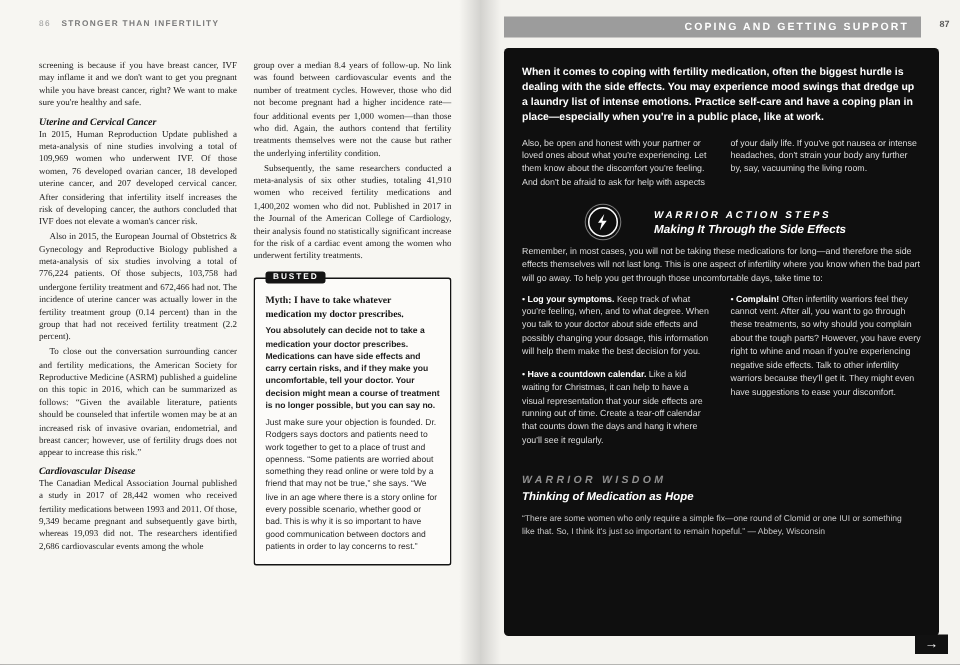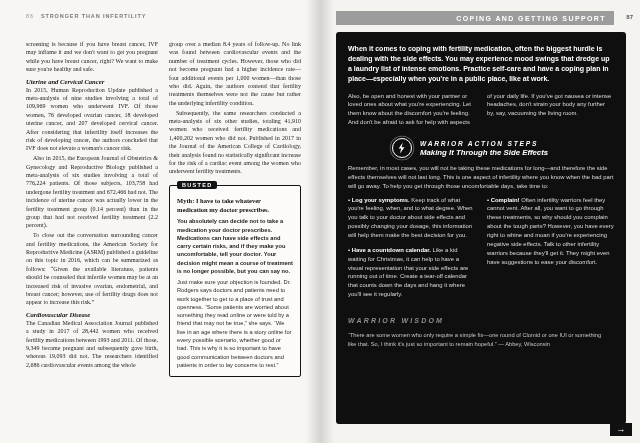--- a/index.html
+++ b/index.html
@@ -85,21 +85,21 @@
   .panel {
     position:absolute; top:32px; left:16px; width:290px; height:392px;
     background:#0f0f0f; border-radius:3px;
     padding:12px 12px; box-sizing:border-box;
     color:#e6e6e6; overflow:hidden;
   }
   .panel-intro { color:#fff; font-weight:700; font-size:7px; line-height:1.45; }
   .panel-cols { display:flex; gap:12px; margin-top:7px; }
   .panel-cols .pcol { flex:1; font-size:5.9px; line-height:1.5; color:#dcdcdc; }
 
-  .action-header { display:flex; align-items:center; gap:8px; margin-top:11px;padding-left:44px; }
+  .action-header { display:flex; align-items:center; gap:24px; margin-top:11px;padding-left:44px; }
   .bolt-circle {
     width:18px; height:18px; border:1.2px solid #fff; border-radius:50%;
     display:flex; align-items:center; justify-content:center; flex:0 0 auto;
     box-shadow:0 0 0 1.5px #0f0f0f, 0 0 0 2.2px #7a7a7a;
   }
   .action-titles .t1 {
     font-style:italic; font-weight:700; font-size:6.6px;
     letter-spacing:1.8px; color:#fff;
   }
   .action-titles .t2 {
@@ -204,20 +204,21 @@
         <div class="bcol">
           <div class="bullet">
             <span class="blabel">Complain!</span>
             <span>Often infertility warriors feel they cannot vent. After all, you want to go through these treatments, so why should you complain about the tough parts? However, you have every right to whine and moan if you're experiencing negative side effects. Talk to other infertility warriors because they'll get it. They might even have suggestions to ease your discomfort.</span>
           </div>
         </div>
       </div>
 
       <div class="wisdom">
         <div class="w1">WARRIOR WISDOM</div>
+        <div class="w2">Thinking of Medication as Hope</div>
         <div class="quote">“There are some women who only require a simple fix—one round of Clomid or one IUI or something like that. So, I think it's just so important to remain hopeful.” — Abbey, Wisconsin</div>
       </div>
     </div>
 
     <div class="next-arrow">→</div>
   </div>
 
   <div class="gutter"></div>
 </div>
 

